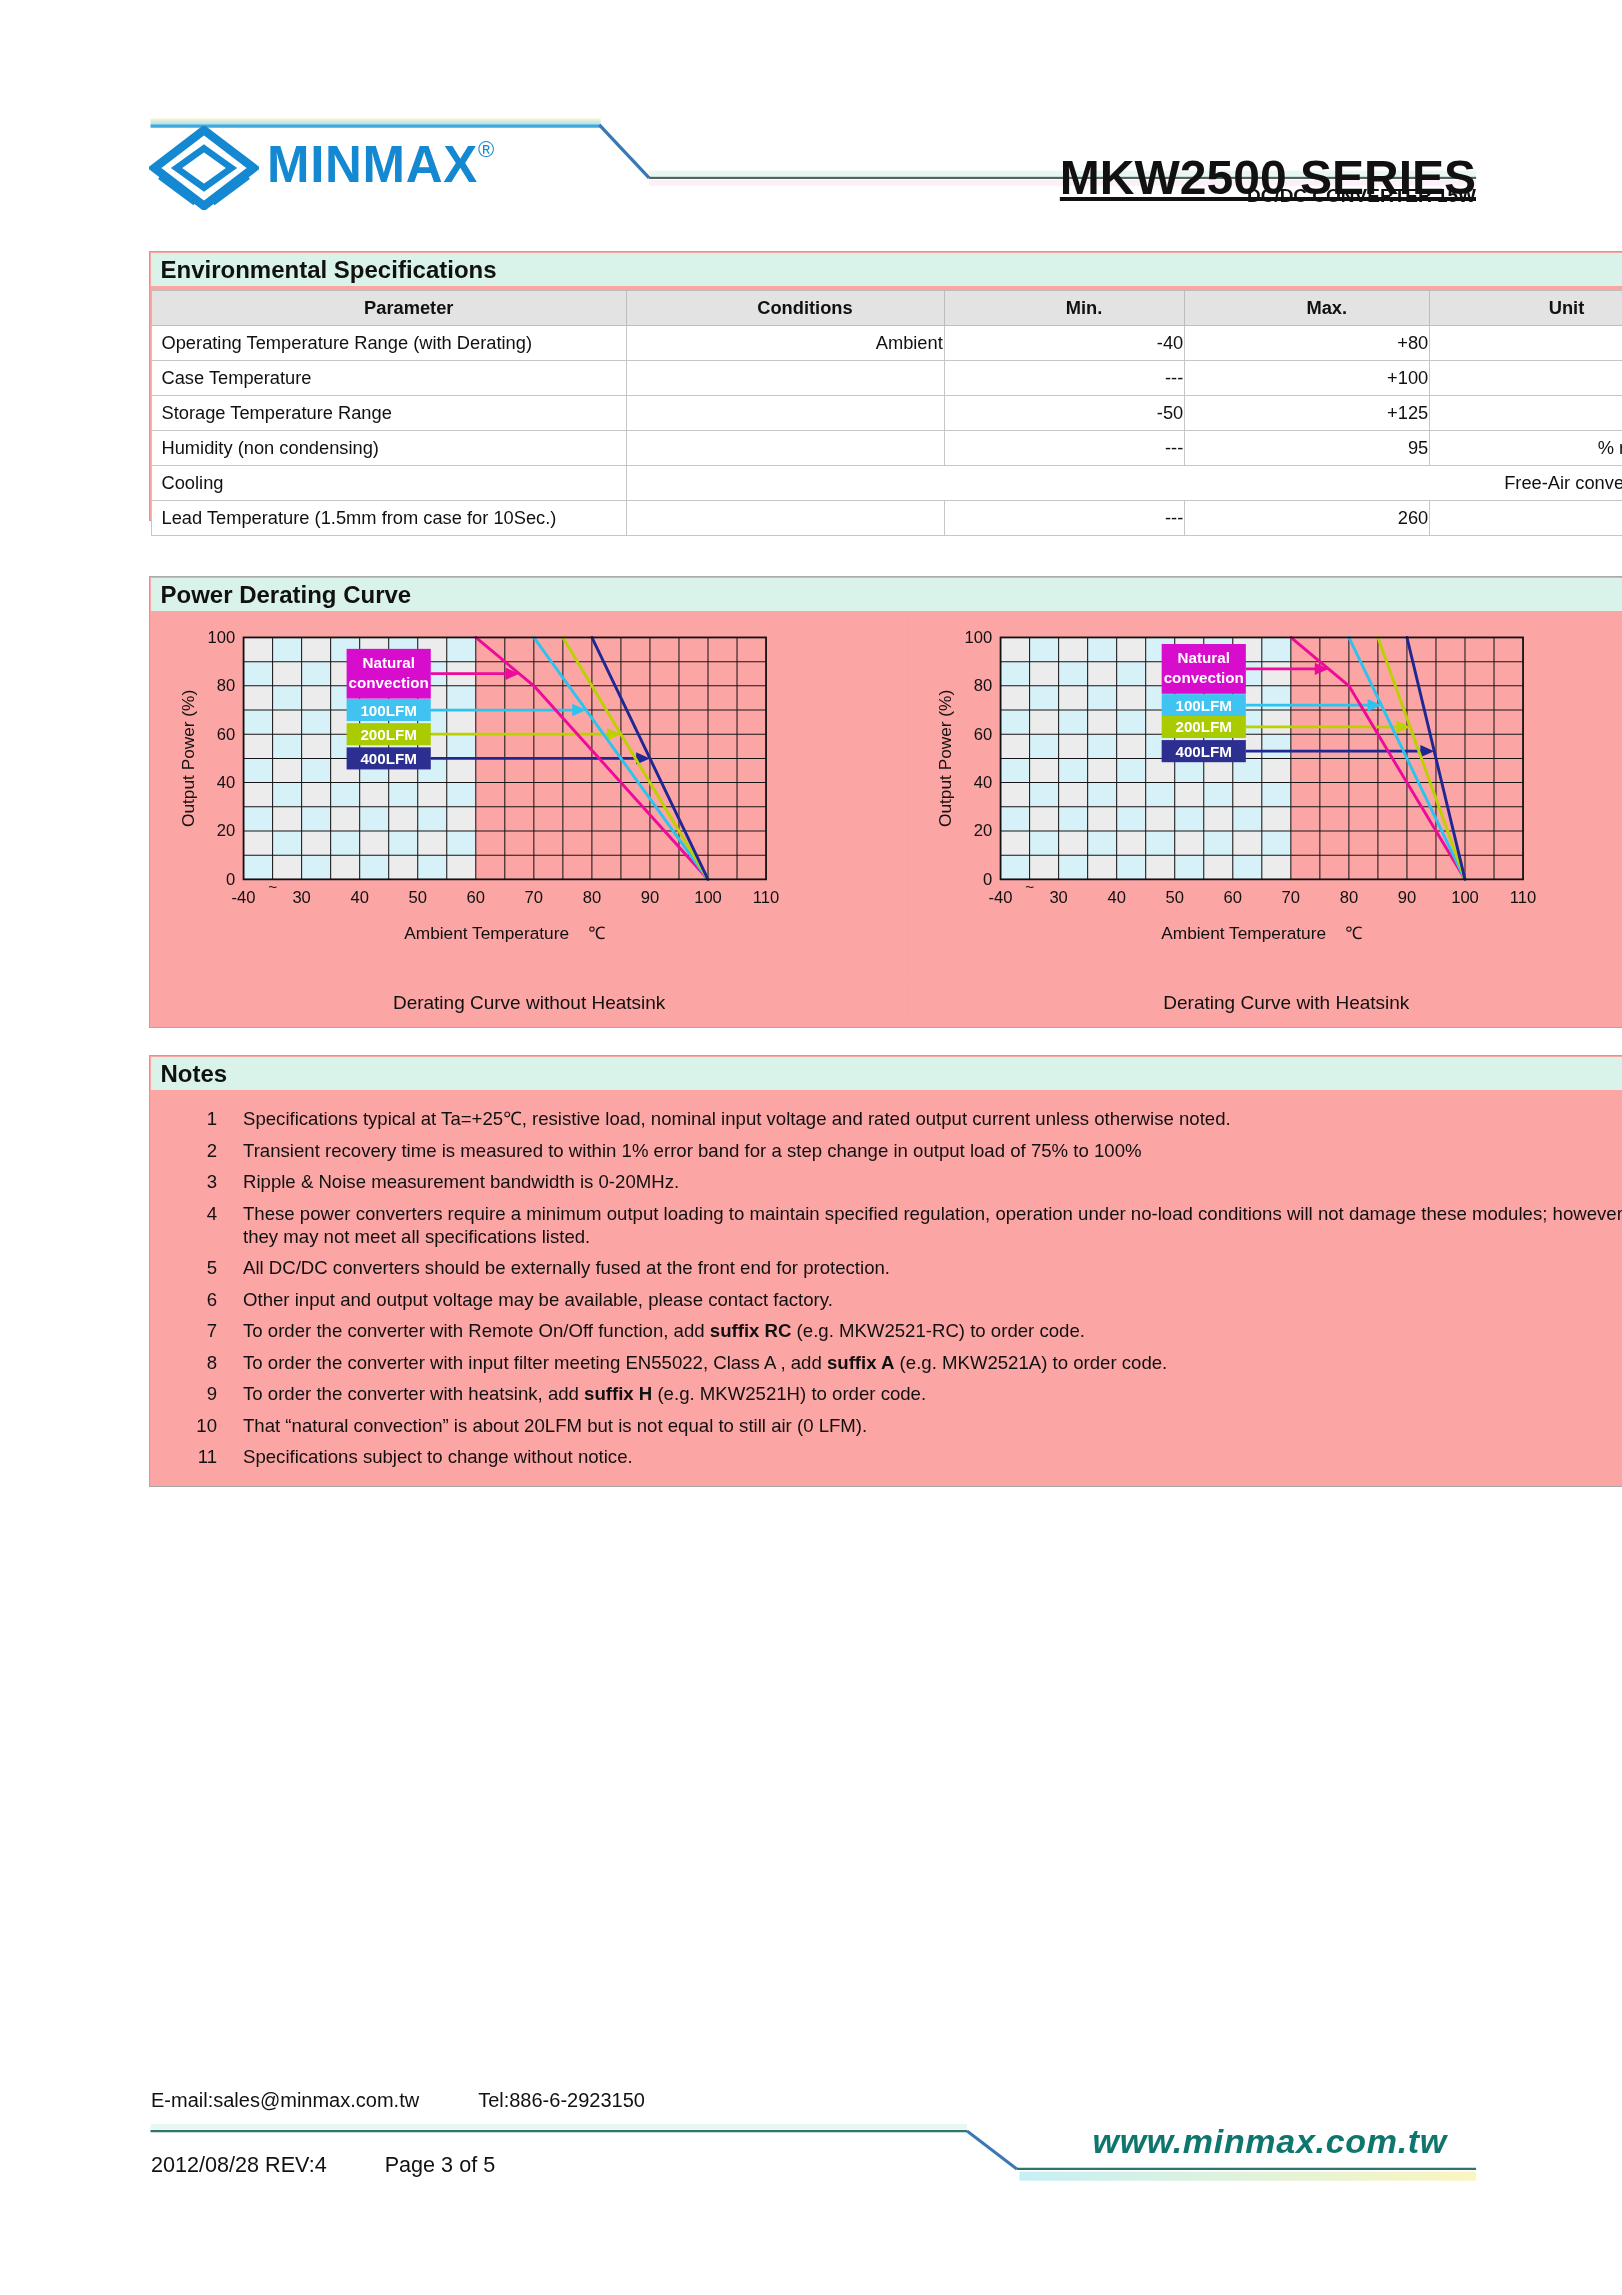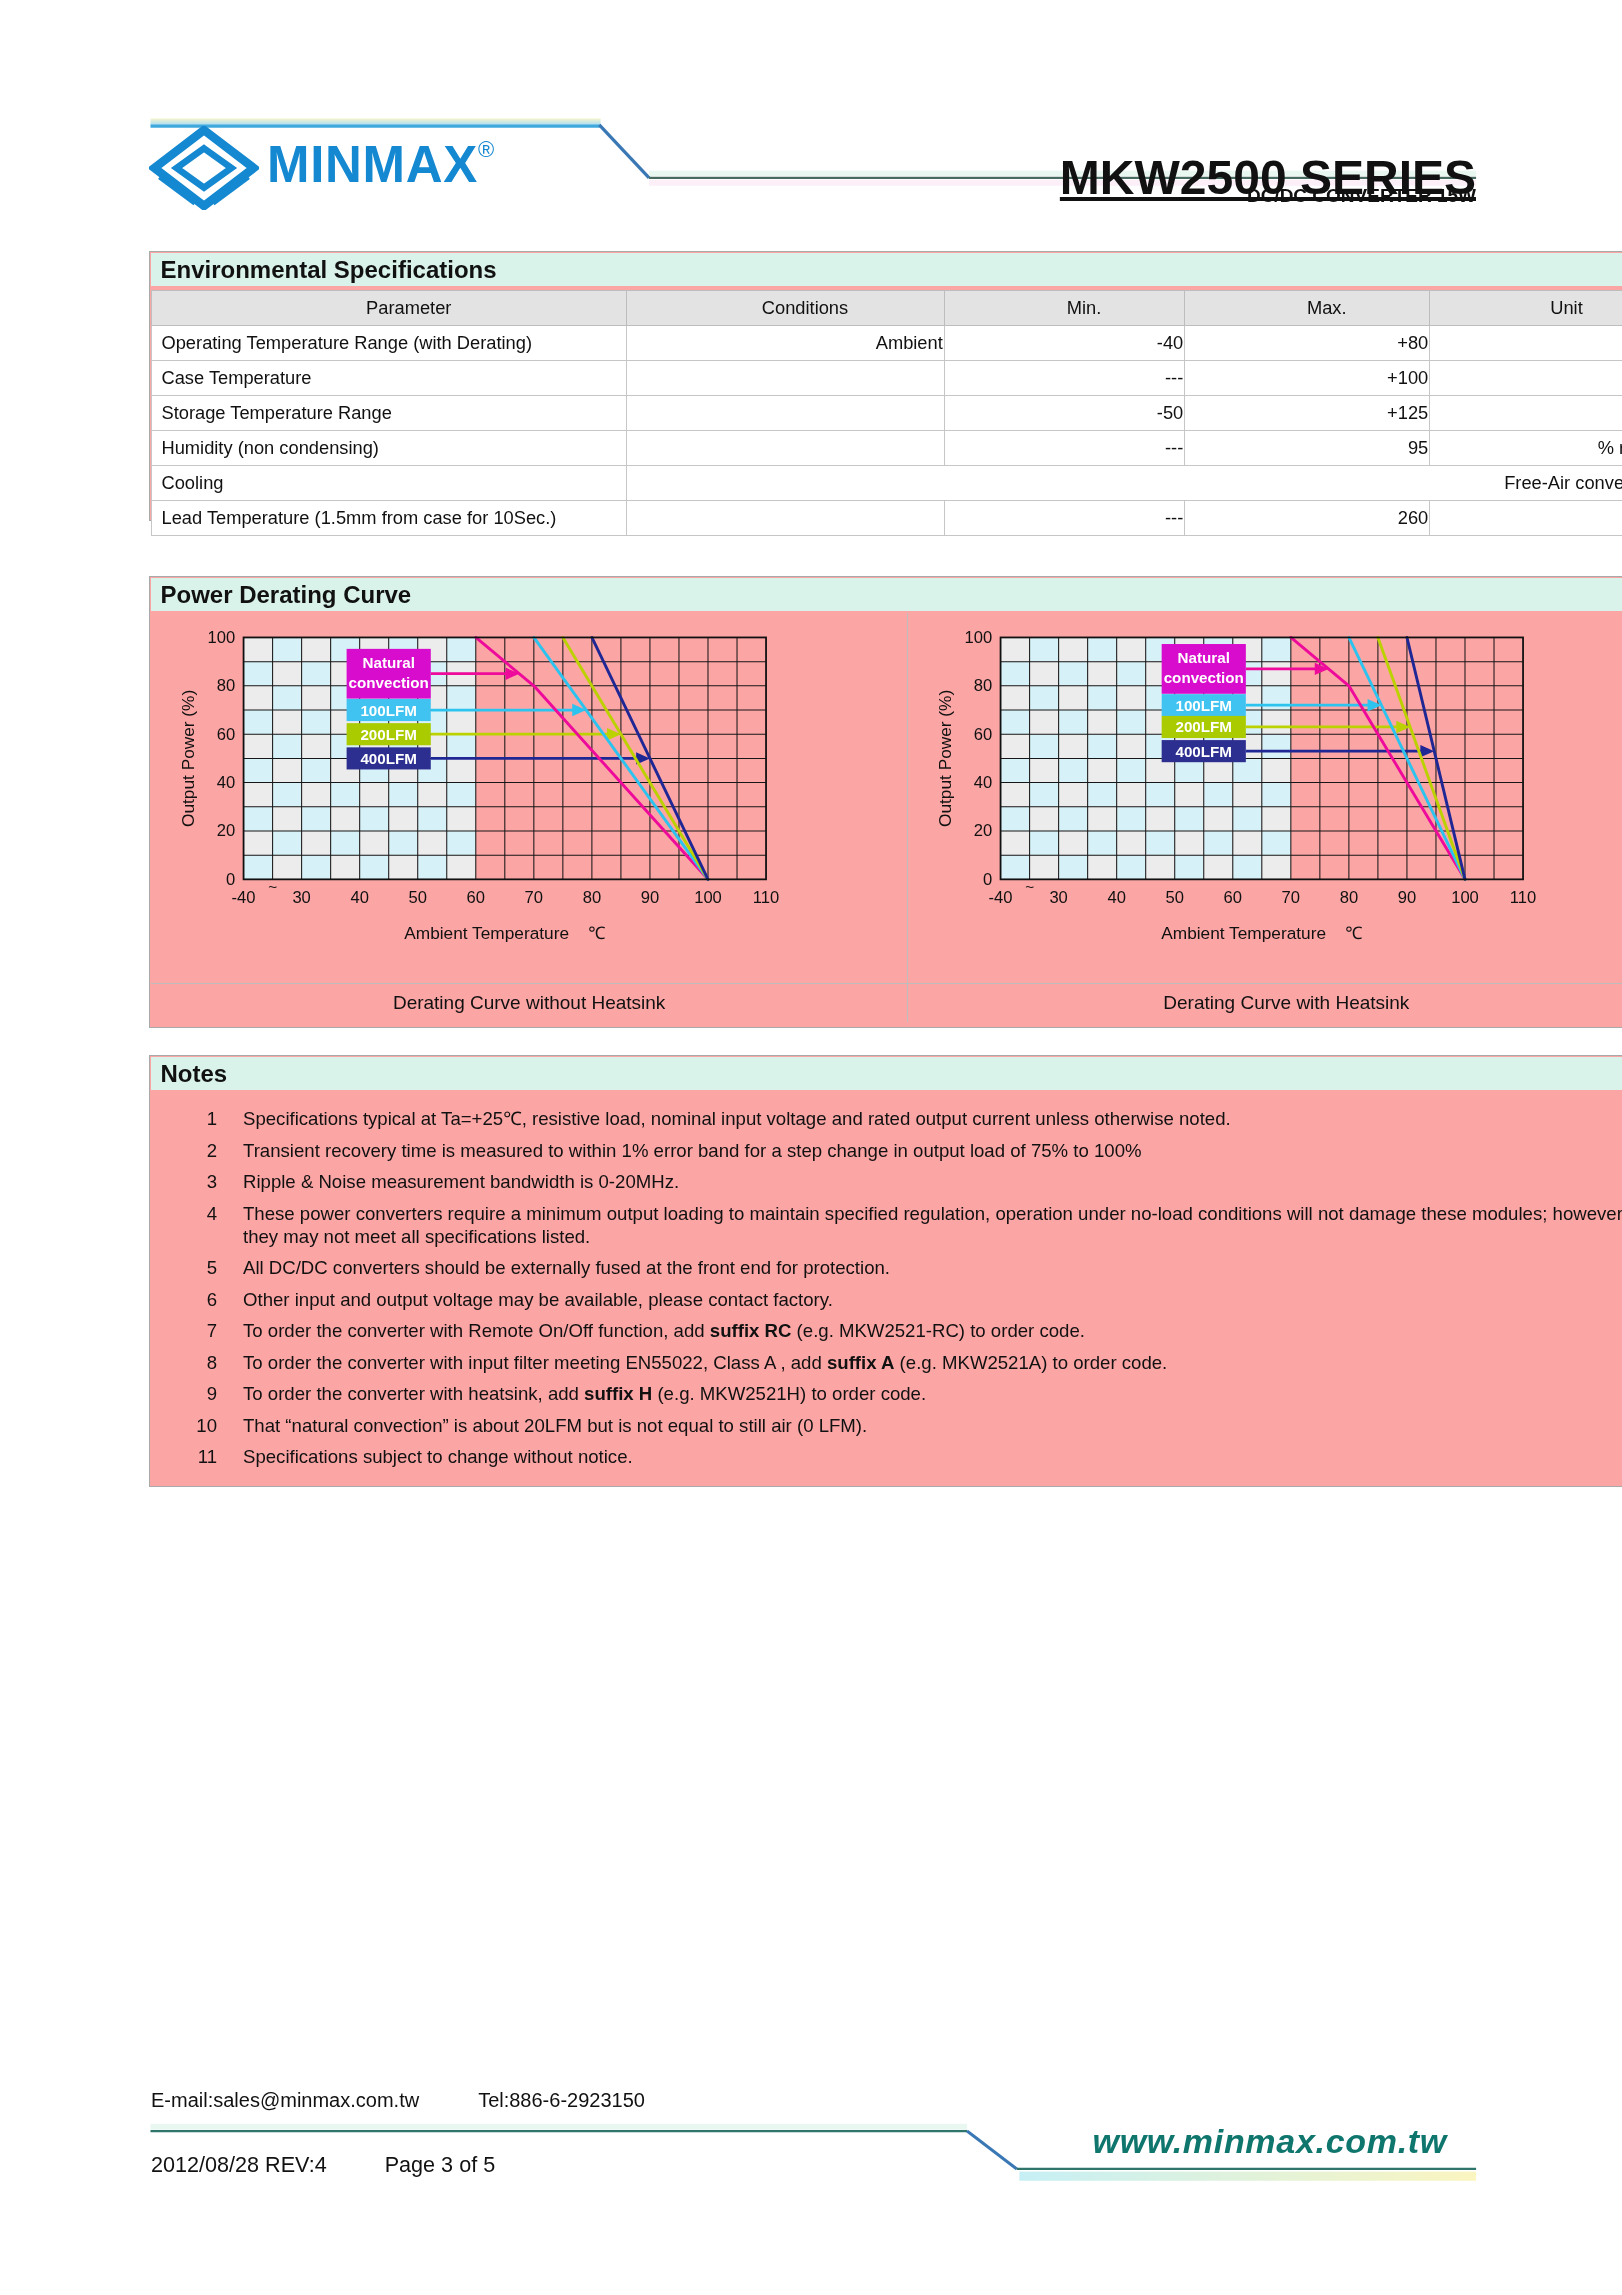--- a/index.html
+++ b/index.html
@@ -13,21 +13,21 @@
   #series-subtitle{right:146px;top:185px;font-size:19px;font-weight:bold;text-align:right;}
 
   
   .section{position:absolute;left:149px;width:1518px;border:0.7px solid #a9a9a9;background:#fca5a5;box-sizing:border-box;}
   .section-title{margin:1.3px;height:33px;background:#d9f3ea;display:flex;align-items:center;
                  font-size:24px;font-weight:bold;padding-left:9.2px;}
 
   
   #env-section{top:251px;height:270px;}
   .spec-table{width:calc(100% - 2.6px);margin:3.9px 1.3px 0 1.3px;border-collapse:collapse;table-layout:fixed;font-size:18.3px;}
-  .spec-table th{background:#e3e3e3;font-weight:normal;height:32px;border:0.7px solid #bdbdbd;padding-left:40px;}
+  .spec-table th{background:#e3e3e3;font-weight:bold;height:32px;border:0.7px solid #bdbdbd;padding-left:40px;}
   .spec-table td{height:32px;border:0.7px solid #c6c6c6;text-align:right;background:#fff;}
   .spec-table td.param{text-align:left;padding-left:9.2px;}
 
   
   #derating-section{top:576px;height:452px;}
   .chart-row{display:flex;height:370px;margin:0 1.3px;}
   .chart-cell{width:50%;position:relative;box-sizing:border-box;}
   .chart-cell.left{border-right:0.7px solid #bdbdbd;}
   .chart-svg{position:absolute;left:19.6px;top:14.4px;width:622px;height:325px;}
   .caption-row{display:flex;height:38px;margin:0 1.3px;border-top:0.7px solid #bdbdbd;}

